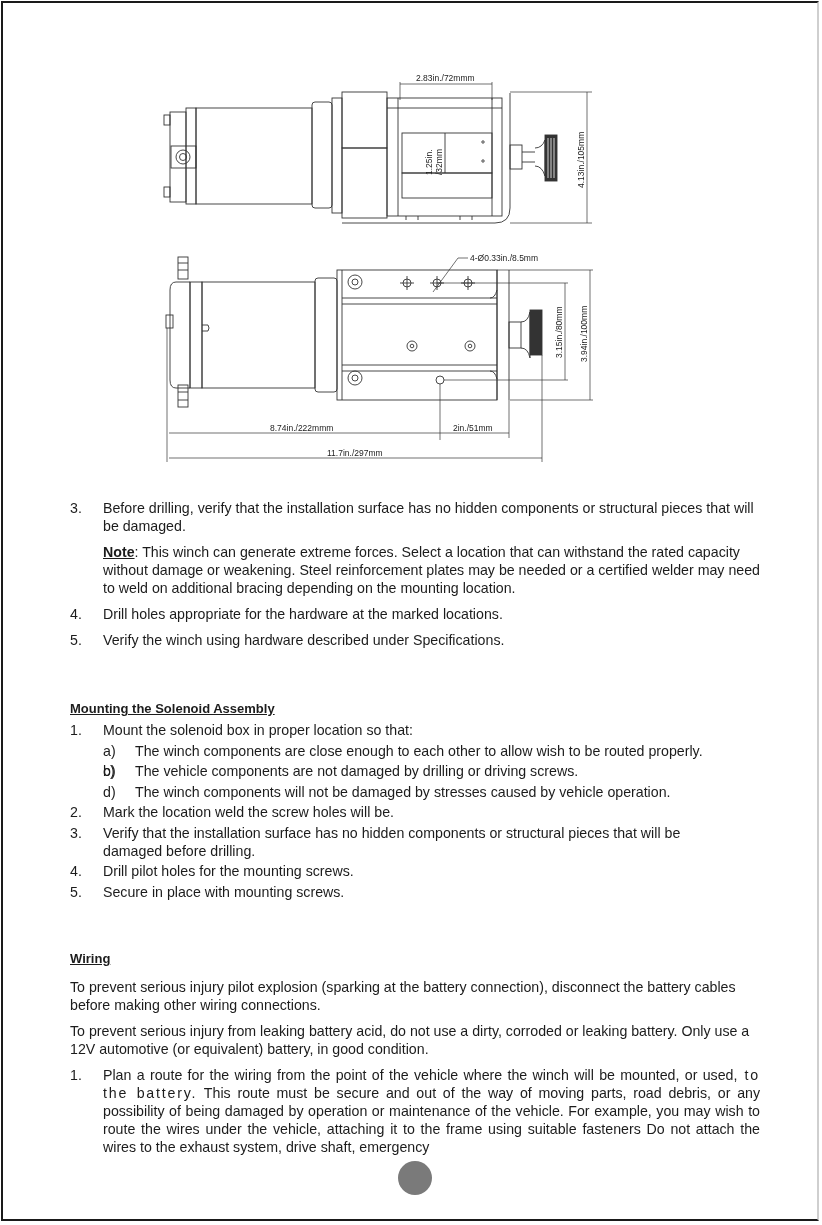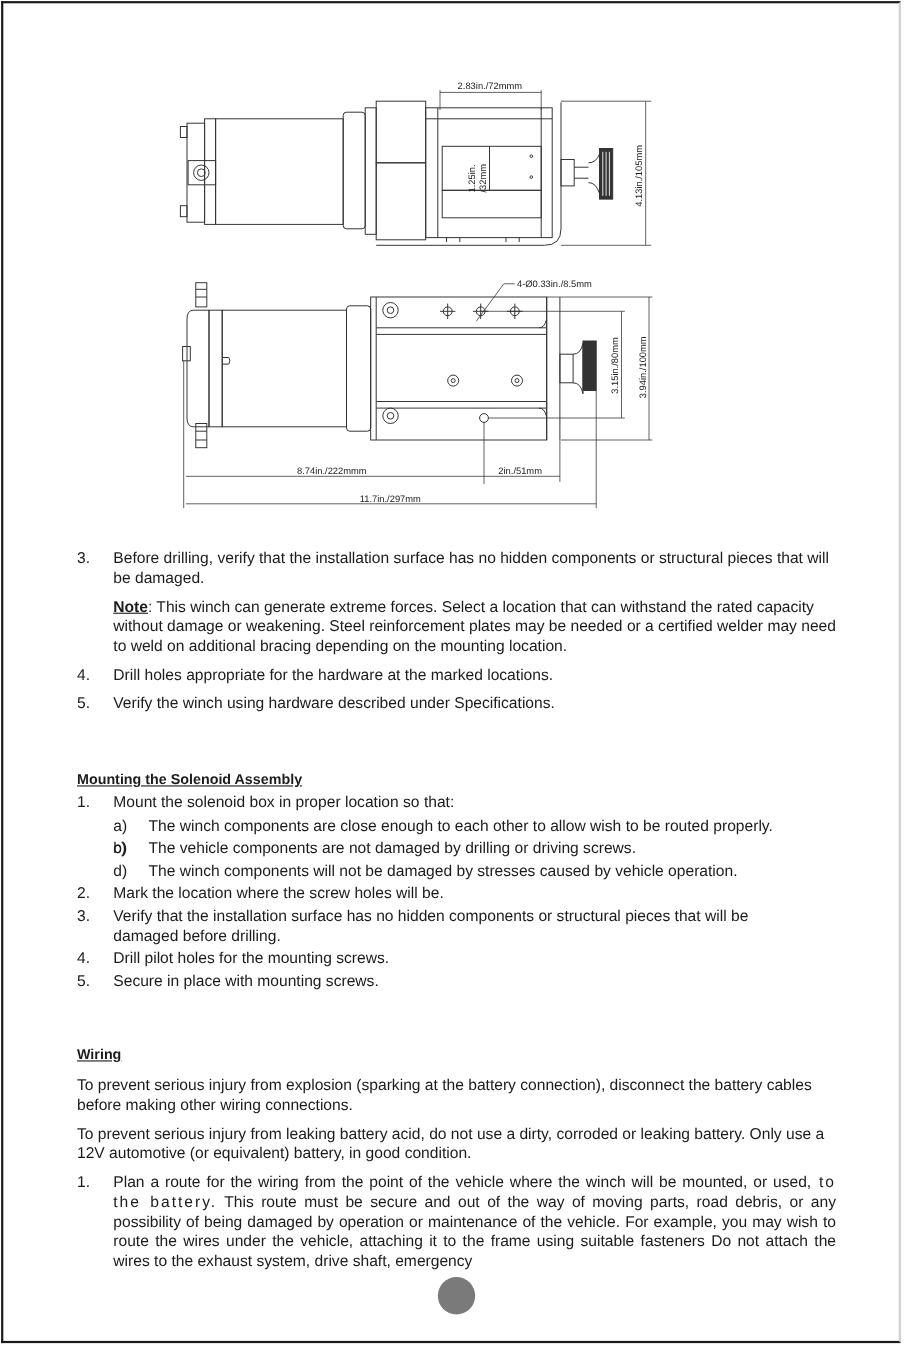--- a/index.html
+++ b/index.html
@@ -198,39 +198,39 @@
   <div class="sub-item" style="margin-top:2.5px;">
     <span class="num">c)</span>
     <span>The vehicle components are not damaged by drilling or driving screws.</span>
   </div>
   <div class="sub-item" style="margin-top:2.5px;">
     <span class="num">d)</span>
     <span>The winch components will not be damaged by stresses caused by vehicle operation.</span>
   </div>
   <div class="num-item" style="margin-top:2.5px;">
     <span class="num">2.</span>
-    <span>Mark the location where the screw holes will be.</span>
+    <span>Mark the location weld the screw holes will be.</span>
   </div>
   <div class="num-item" style="margin-top:2.5px; padding-right:20px;">
     <span class="num">3.</span>
     <span>Verify that the installation surface has no hidden components or structural pieces that will be damaged before drilling.</span>
   </div>
   <div class="num-item" style="margin-top:2.5px;">
     <span class="num">4.</span>
     <span>Drill pilot holes for the mounting screws.</span>
   </div>
   <div class="num-item" style="margin-top:2.5px;">
     <span class="num">5.</span>
     <span>Secure in place with mounting screws.</span>
   </div>
 </div>
 
 <div class="text-block" style="top:950px;">
   <div class="heading">Wiring</div>
-  <div style="margin-top:10px;">To prevent serious injury from explosion (sparking at the battery connection), disconnect the battery cables before making other wiring connections.</div>
+  <div style="margin-top:10px;">To prevent serious injury pilot explosion (sparking at the battery connection), disconnect the battery cables before making other wiring connections.</div>
   <div style="margin-top:8px;">To prevent serious injury from leaking battery acid, do not use a dirty, corroded or leaking battery. Only use a 12V automotive (or equivalent) battery, in good condition.</div>
   <div class="num-item" style="margin-top:8px; text-align: justify;">
     <span class="num">1.</span>
     <span>Plan a route for the wiring from the point of the vehicle where the winch will be mounted, or used,</span><span class="spaced"> to the battery.</span><span> This route must be secure and out of the way of moving parts, road debris, or any possibility of being damaged by operation or maintenance of the vehicle. For example, you may wish to route the wires under the vehicle, attaching it to the frame using suitable fasteners Do not attach the wires to the exhaust system, drive shaft, emergency</span>
   </div>
 </div>
 
 <div class="page-dot" style="background: rgb(122, 122, 122);"></div>
 
 </body></html>

